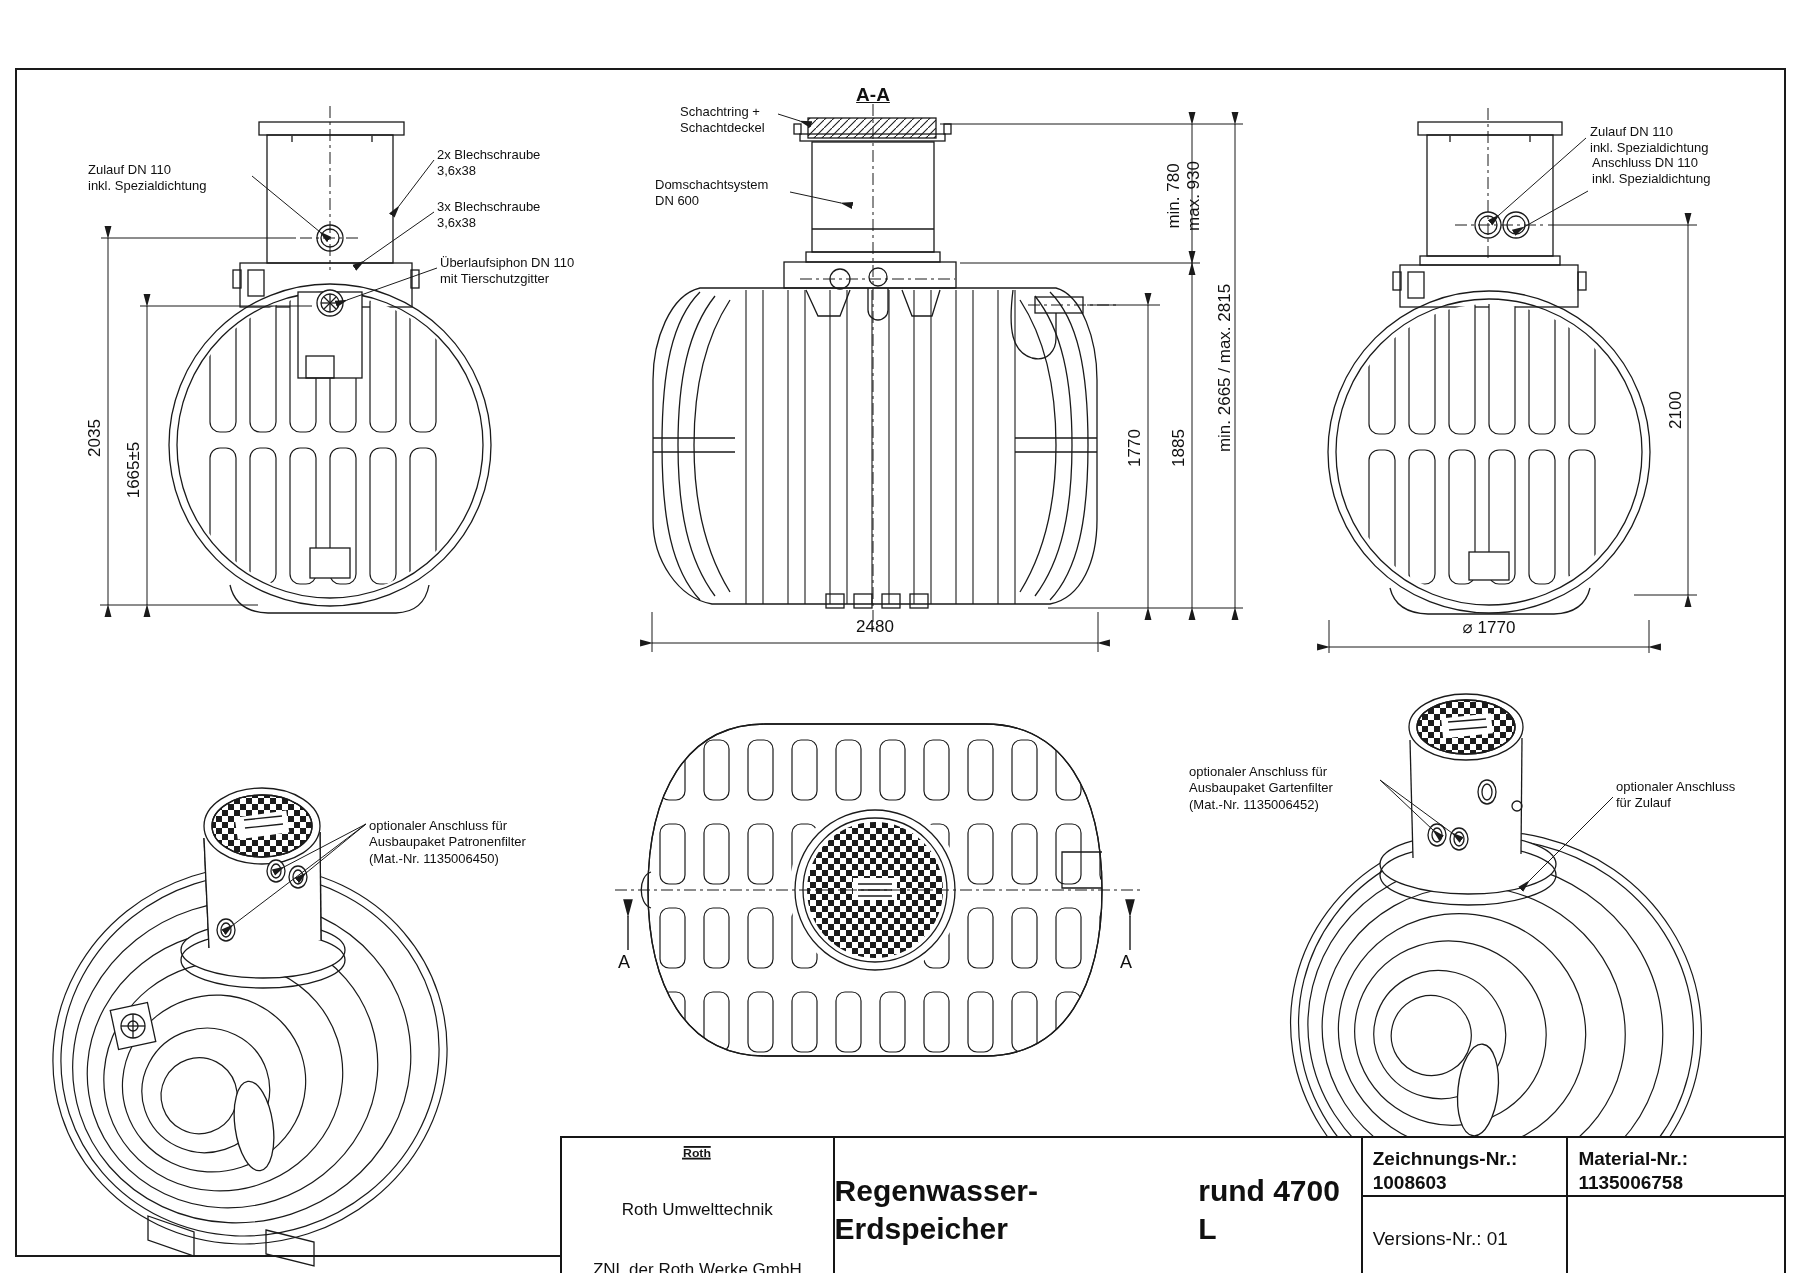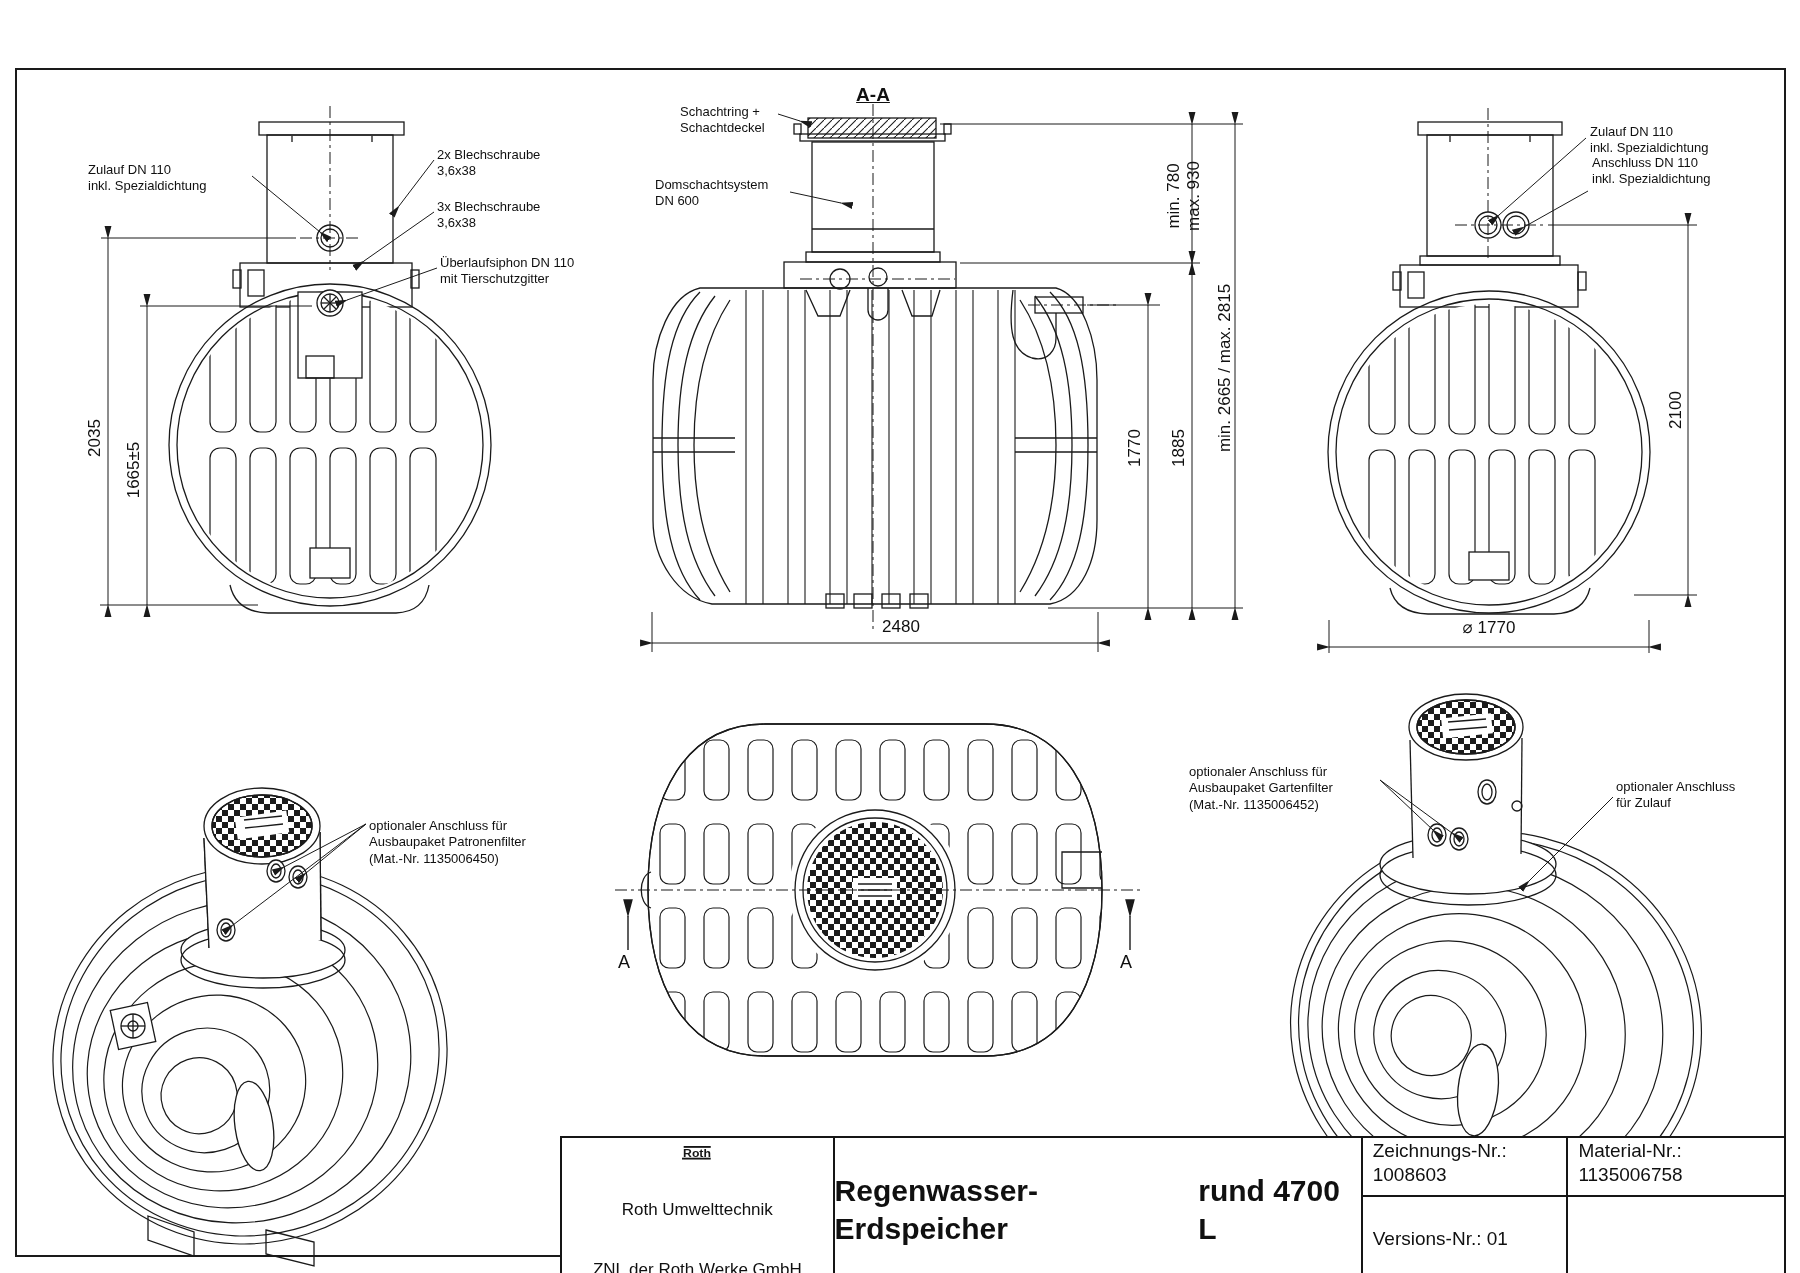--- a/index.html
+++ b/index.html
@@ -20,21 +20,21 @@
   .tb-cell{box-sizing:border-box;height:100%;}
   .tb-logo{width:273px;border-right:2px solid #151515;display:flex;flex-direction:column;
            align-items:center;justify-content:flex-start;padding-top:8px;}
   .tb-co{font-size:17px;line-height:1.22;text-align:center;margin-top:40px;}
   .tb-title{width:529px;border-right:2px solid #151515;display:flex;
             align-items:center;justify-content:center;font-size:30px;font-weight:bold;line-height:1.26;}
   .tb-col{display:flex;flex-direction:column;}
   .tb-z{width:206px;border-right:2px solid #151515;}
   .tb-m{width:216px;}
   .tb-row-top{height:59px;border-bottom:2px solid #151515;box-sizing:border-box;
-              padding:1px 0 0 10px;font-size:19px;line-height:1.25;}
+              padding:9px 0 0 10px;font-size:19px;line-height:1.25;font-weight:bold;}
   .tb-row-bot{flex:1;display:flex;flex-direction:column;justify-content:center;
               padding-left:10px;font-size:19px;line-height:1.25;}
 </style>
 </head>
 <body>
 
 <div class="frame"></div>
 
 <svg class="art" width="1800" height="1273" viewBox="0 0 1800 1273">
   <defs>
@@ -383,21 +383,21 @@
 <div class="lbl" style="left:440px;top:255px">Überlaufsiphon DN 110
 mit Tierschutzgitter</div>
 <div class="dimv" style="left:56px;top:427px;width:80px;height:22px">2035</div>
 <div class="dimv" style="left:95px;top:459px;width:80px;height:22px">1665±5</div>
 
 <div class="sec" style="left:843px;top:84px;width:60px">A-A</div>
 <div class="lbl" style="left:680px;top:104px">Schachtring +
 Schachtdeckel</div>
 <div class="lbl" style="left:655px;top:177px">Domschachtsystem
 DN 600</div>
-<div class="dim" style="left:851px;top:617px;width:100px">2480</div>
+<div class="dim" style="left:825px;top:617px;width:100px">2480</div>
 <div class="dimv" style="left:1096px;top:437px;width:80px;height:22px">1770</div>
 <div class="dimv" style="left:1140px;top:437px;width:80px;height:22px">1885</div>
 <div class="dimv" style="left:1142px;top:176px;width:84px;height:40px">min. 780
 max. 930</div>
 <div class="dimv" style="left:1136px;top:357px;width:180px;height:22px">min. 2665 / max. 2815</div>
 
 <div class="lbl" style="left:1590px;top:124px">Zulauf DN 110
 inkl. Spezialdichtung</div>
 <div class="lbl" style="left:1592px;top:155px">Anschluss DN 110
 inkl. Spezialdichtung</div>

